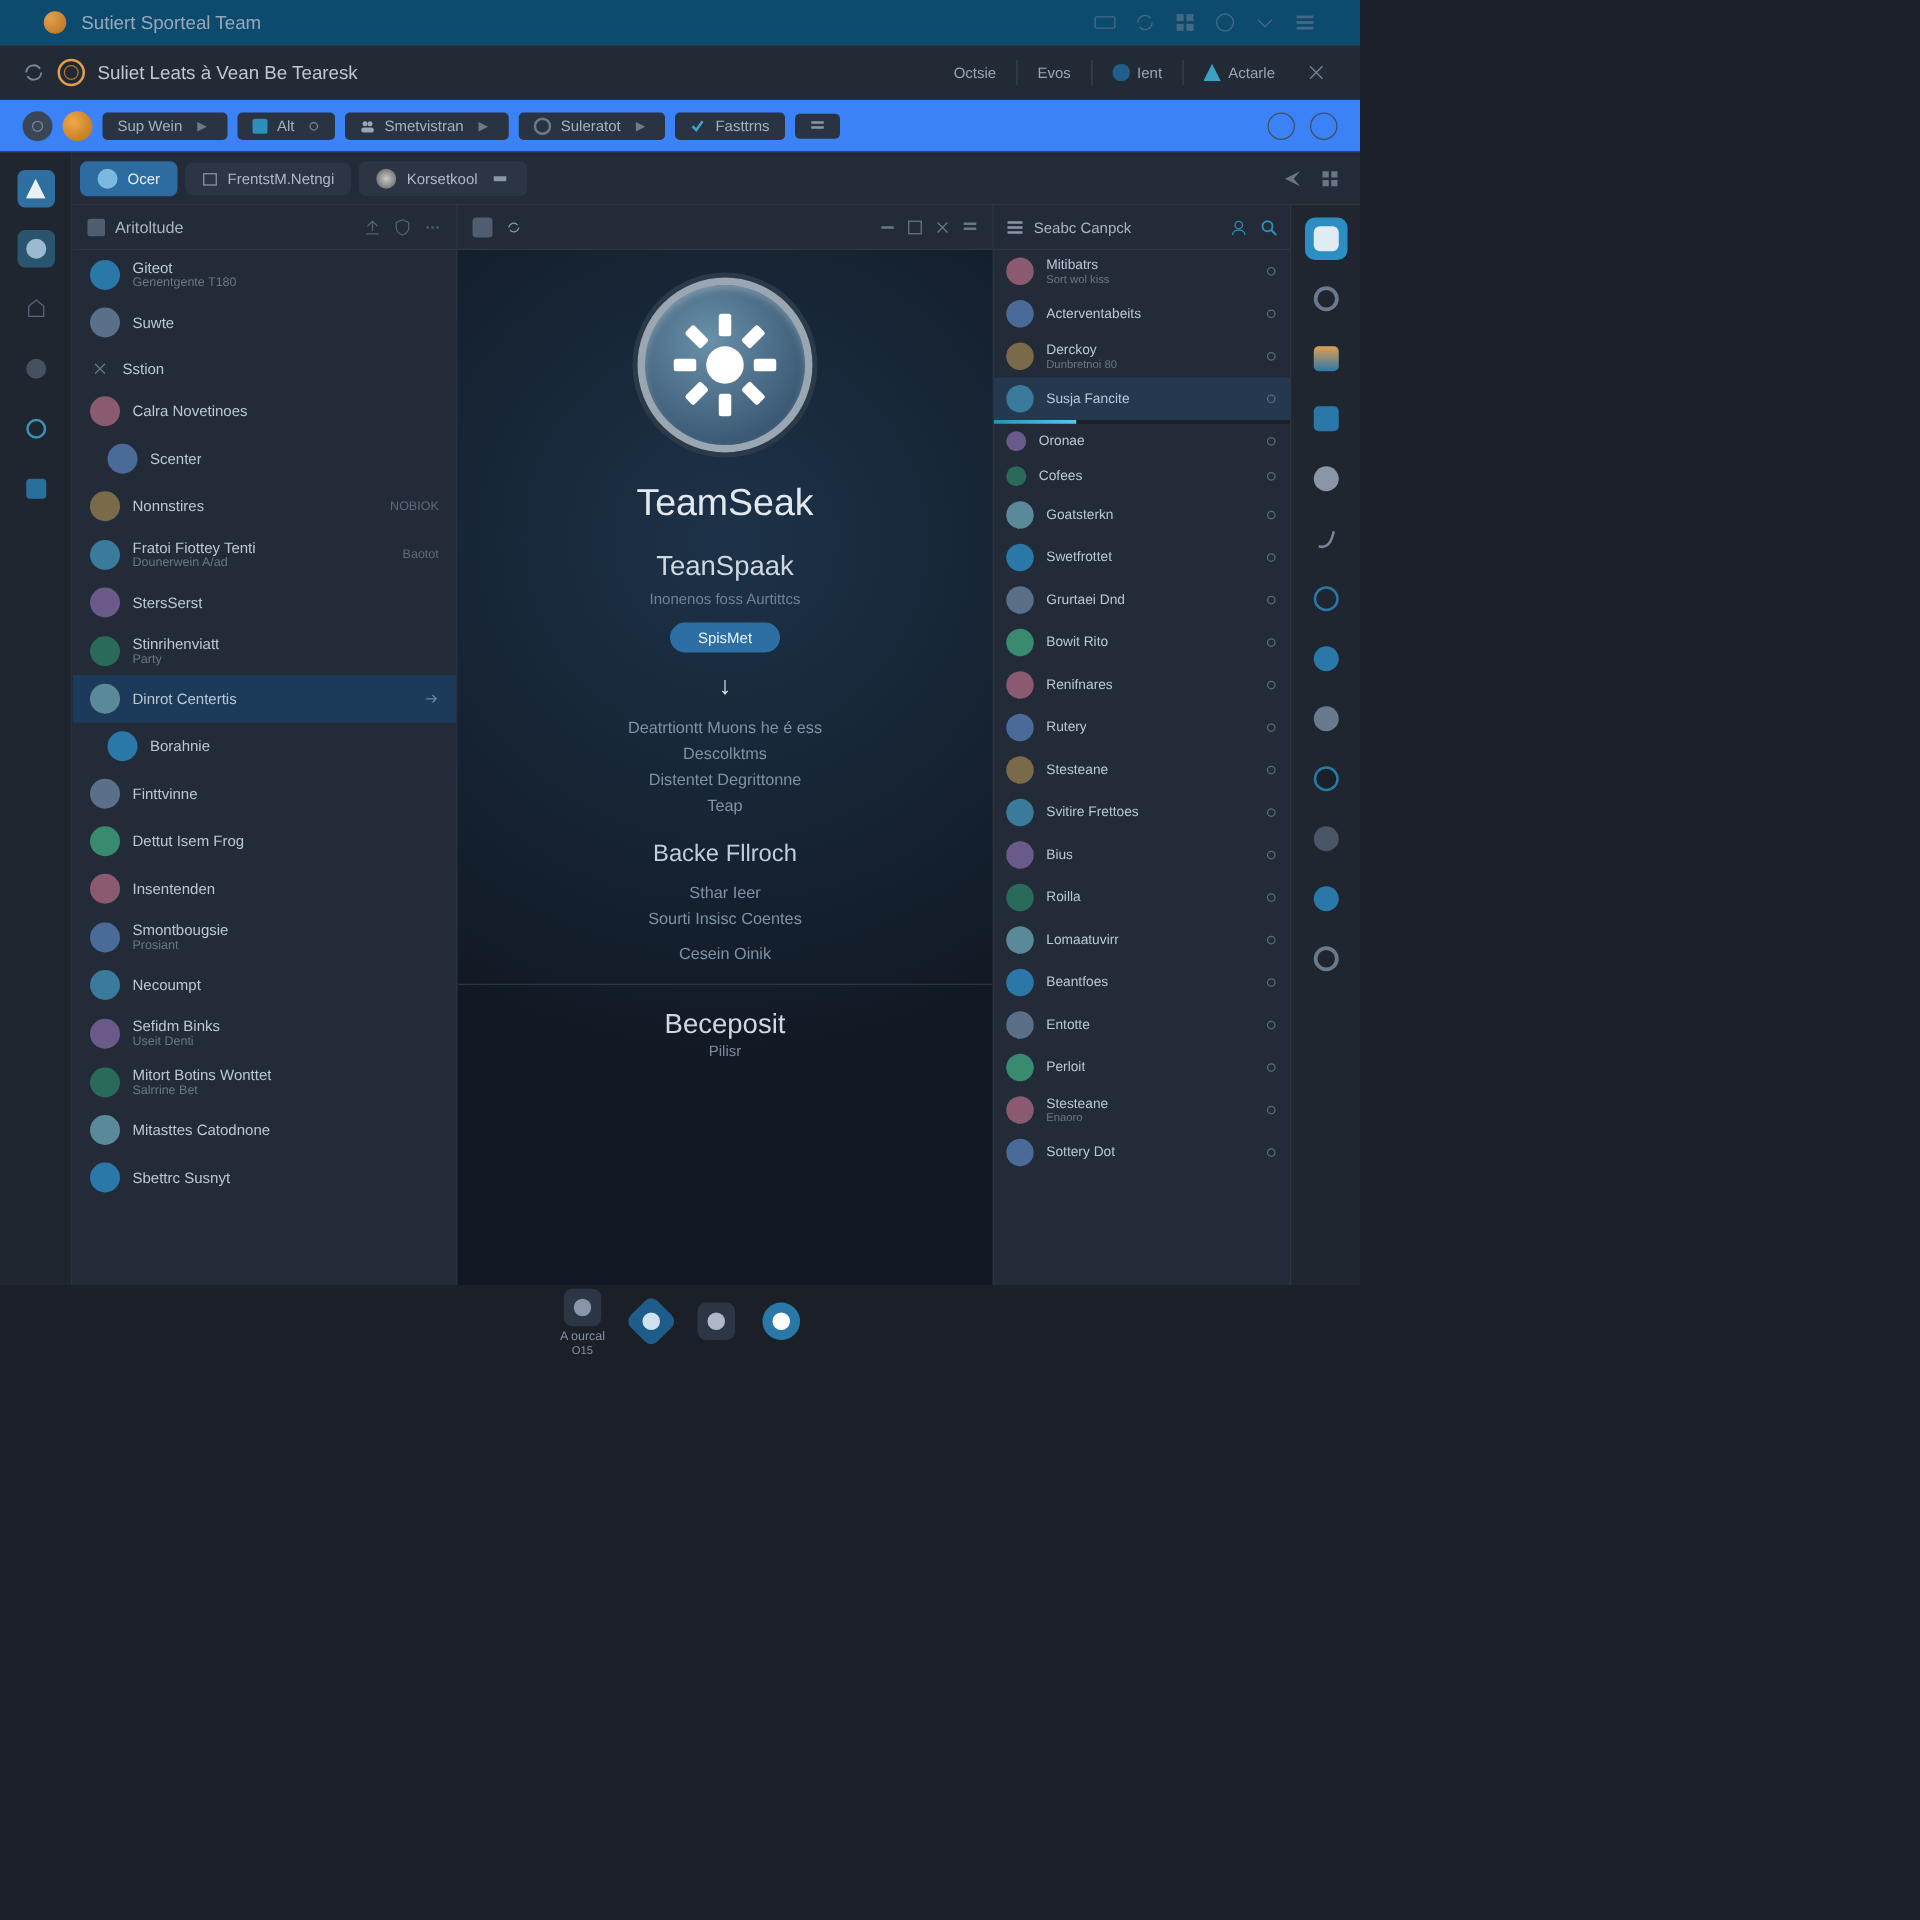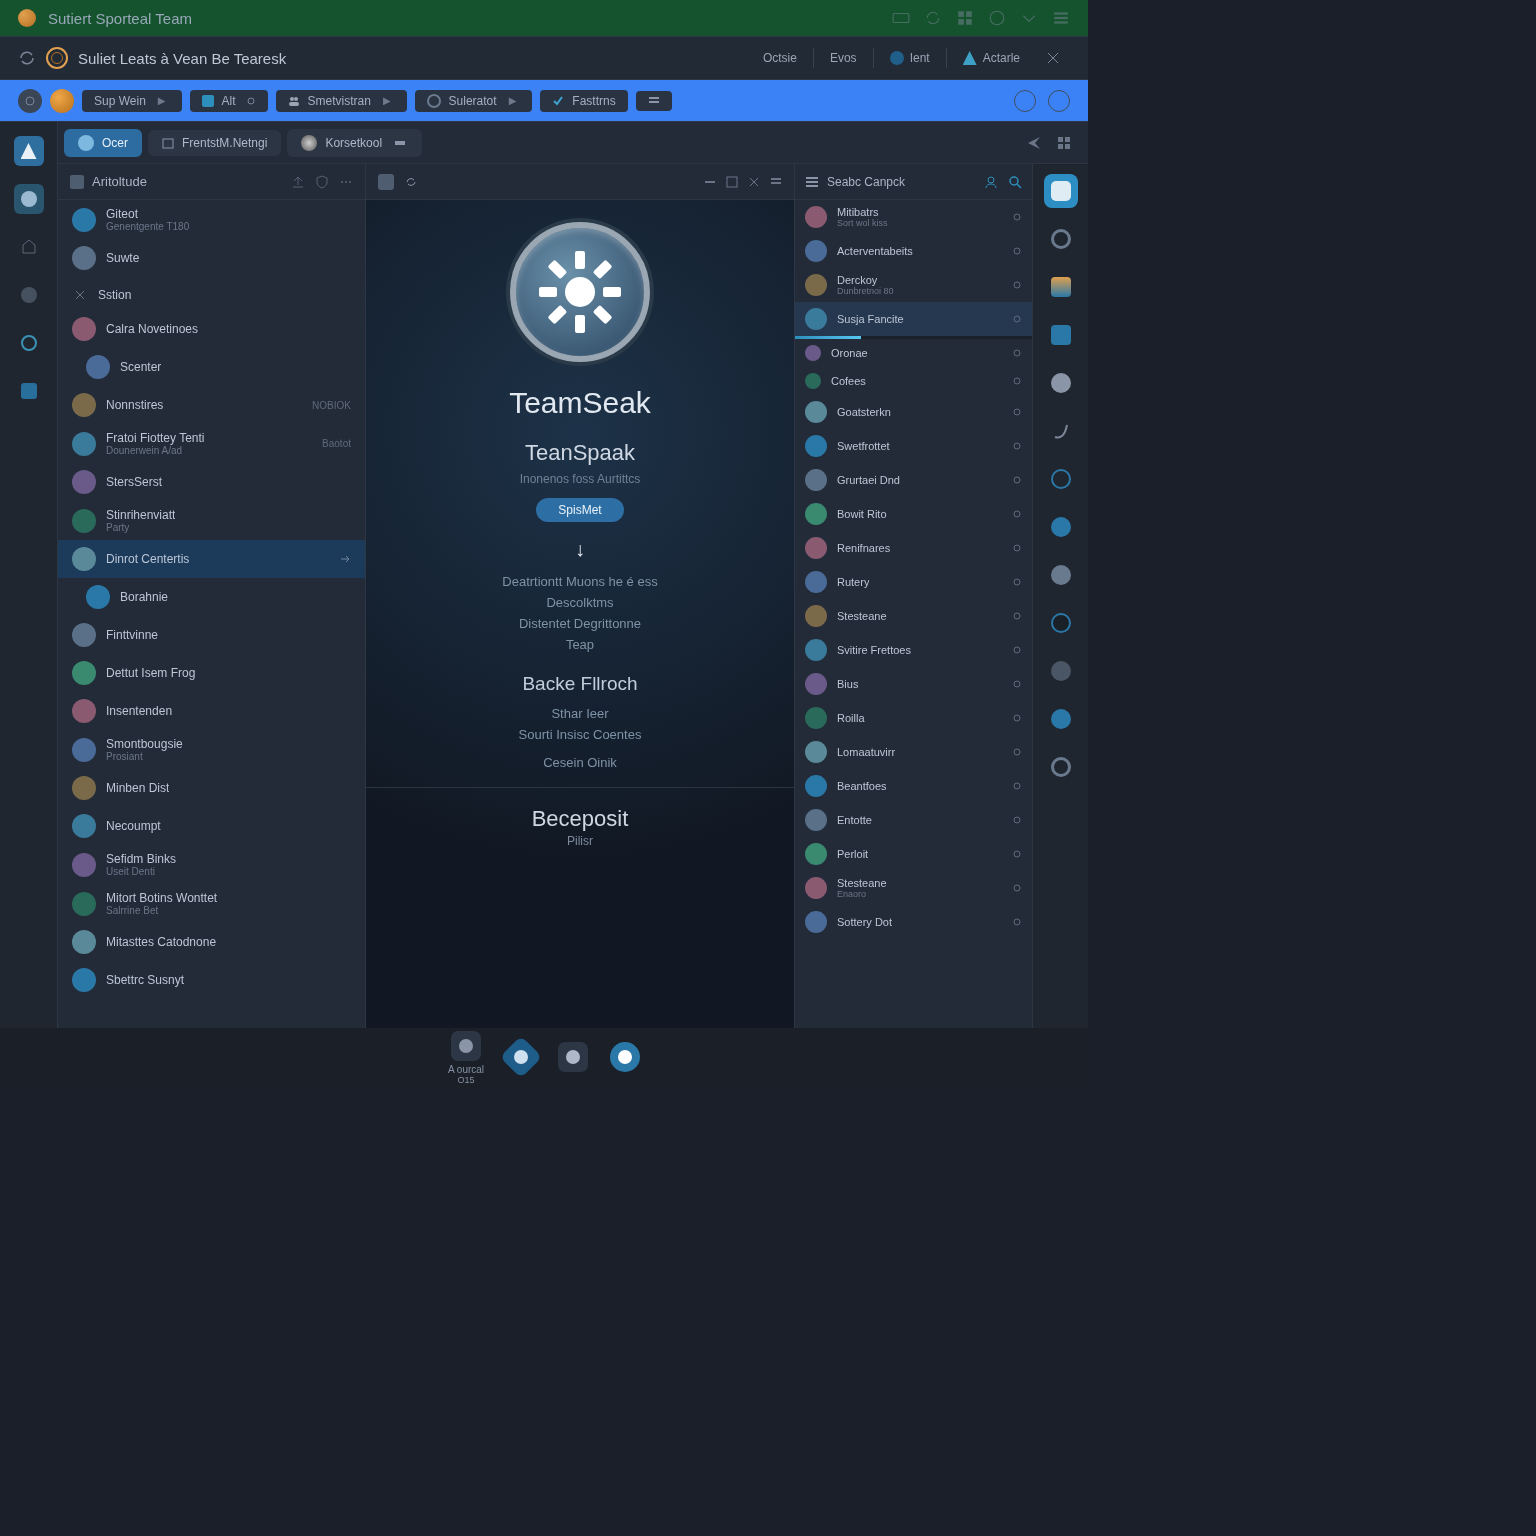--- a/index.html
+++ b/index.html
@@ -1,20 +1,20 @@
 <!DOCTYPE html>
 <html><head>
 <meta charset="utf-8">
 <style>
 * { margin: 0; padding: 0; box-sizing: border-box; font-family: "Segoe UI", Arial, sans-serif; }
 body { background: #1a1f29; color: #c8ccd4; width: 1536px; height: 1536px; overflow: hidden; }
 .window { width: 1088px; height: 1088px; margin: 0; position: relative; }
 
 
-.titlebar { height: 36px; display: flex; align-items: center; padding: 0 18px; background: #14532d; }
+.titlebar { height: 36px; display: flex; align-items: center; padding: 0 35px; background: #0c4a6e; }
 .titlebar .tb-icon { width: 18px; height: 18px; border-radius: 50%; background: radial-gradient(circle at 30% 30%, #e0a050, #b67020); margin-right: 12px; }
 .titlebar .tb-text { color: #98a8b8; font-size: 15px; }
 .titlebar .tb-right { margin-left: auto; display: flex; gap: 14px; }
 .tb-ricon { width: 18px; height: 18px; opacity: 0.5; }
 
 
 .header { height: 44px; display: flex; align-items: center; padding: 0 18px; background: #222a36; border-top: 1px solid #2d3642; border-bottom: 1px solid #2d3642; }
 .header .h-ring { width: 22px; height: 22px; border: 2px solid #e0a050; border-radius: 50%; margin-right: 10px; position: relative; }
 .header .h-ring::after { content:""; position:absolute; inset:3px; border:1px solid #b67020; border-radius:50%; }
 .header .h-title { color: #bfc7d4; font-size: 15px; }
@@ -421,26 +421,20 @@
                 </div>
               </div>
               <div class="li">
                 <div class="av" style="background:#4a6a98"></div>
                 <div class="txt">
                   <div class="t1">Smontbougsie</div>
                   <div class="t2">Prosiant</div>
                 </div>
               </div>
               <div class="li">
-                <div class="av" style="background:#7a6a4a"></div>
-                <div class="txt">
-                  <div class="t1">Minben Dist</div>
-                </div>
-              </div>
-              <div class="li">
                 <div class="av" style="background:#3a7a9a"></div>
                 <div class="txt">
                   <div class="t1">Necoumpt</div>
                 </div>
               </div>
               <div class="li">
                 <div class="av" style="background:#6a5a8a"></div>
                 <div class="txt">
                   <div class="t1">Sefidm Binks</div>
                   <div class="t2">Useit Denti</div>

